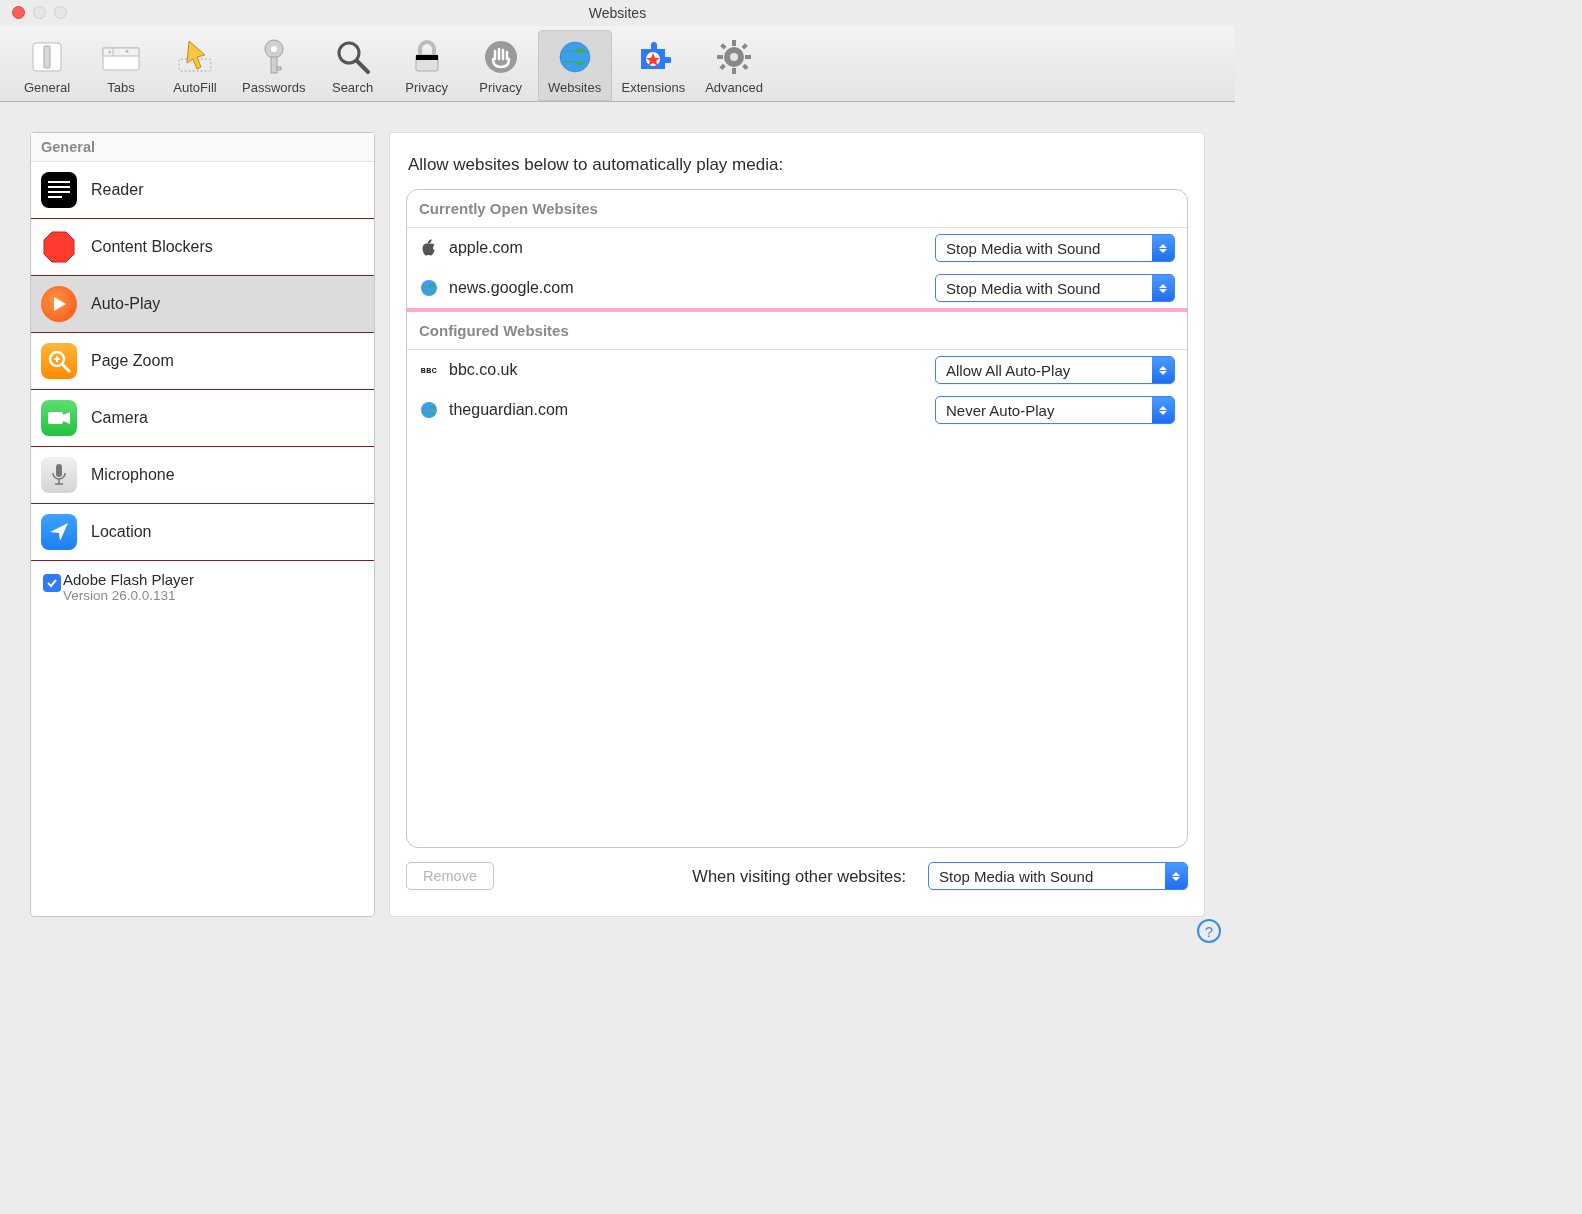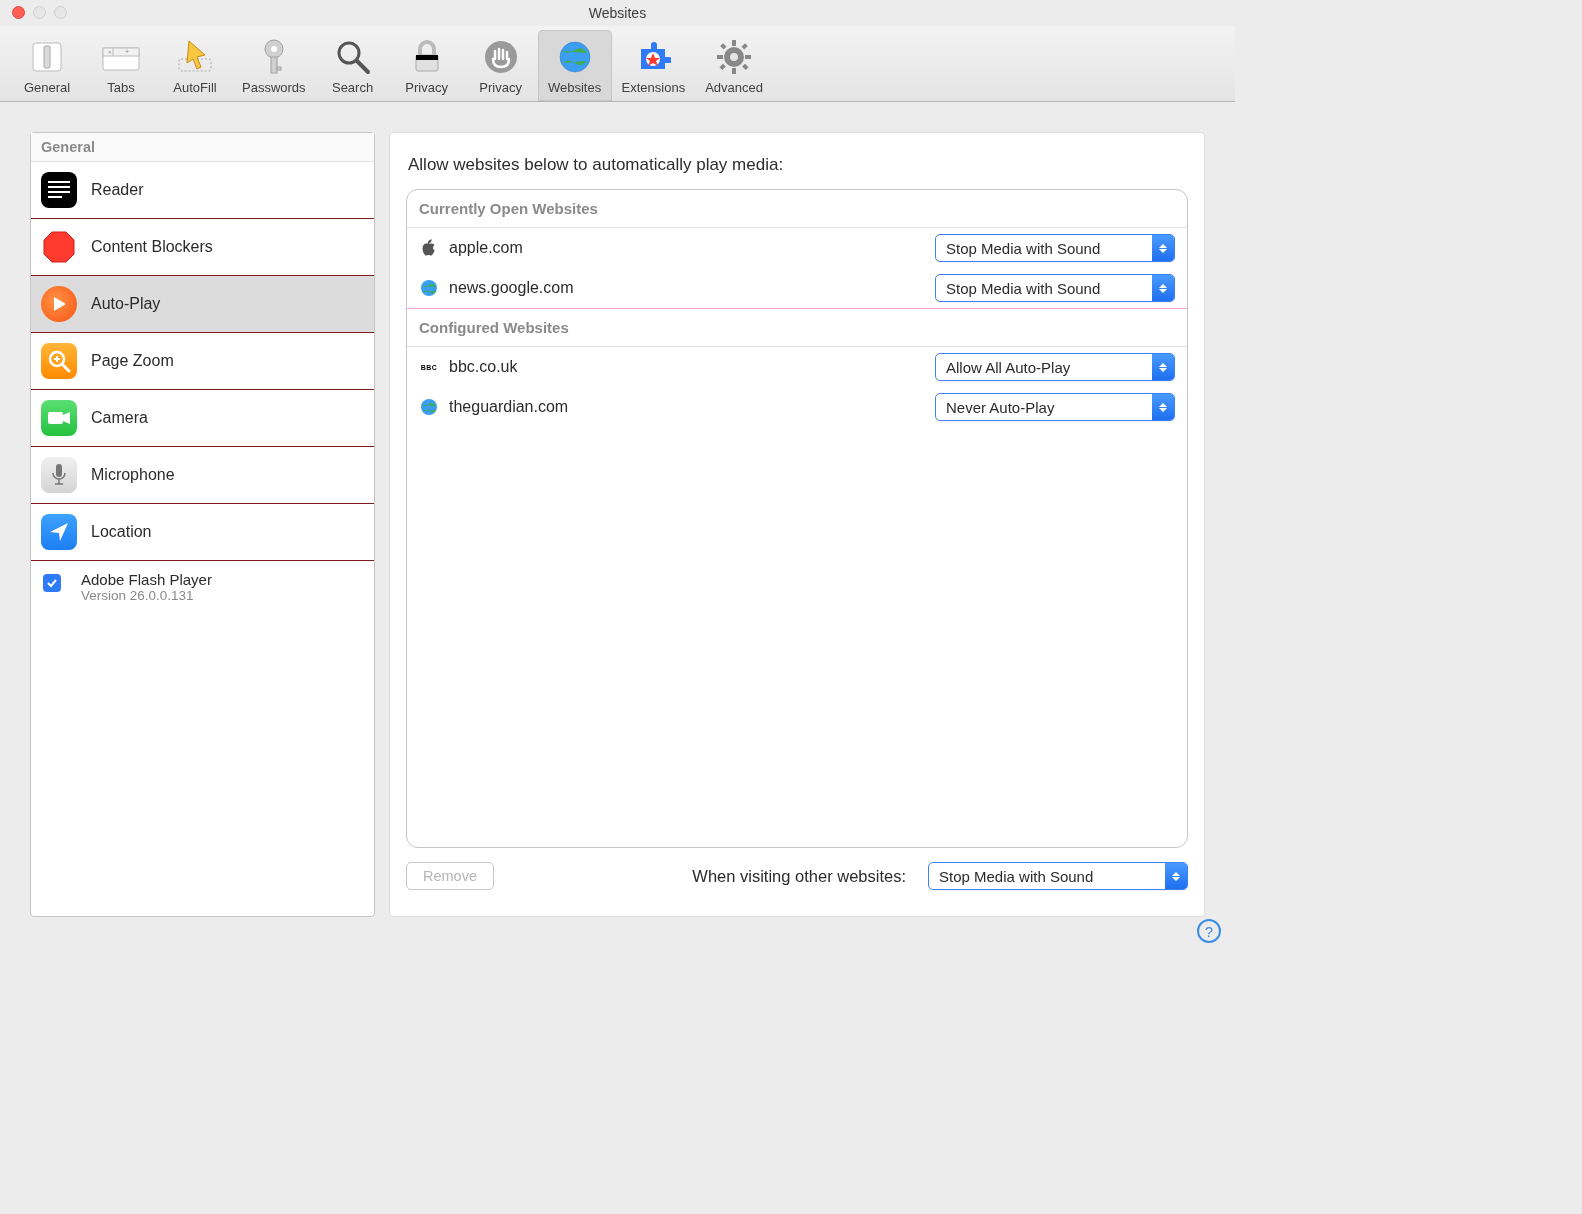--- a/index.html
+++ b/index.html
@@ -87,21 +87,21 @@
   color:#2b2b2b;
   border-bottom:1px solid #7f1d1d;
   position:relative;
 }
 .sidebar-item.selected { background:#dcdcdc; }
 .sidebar-item .sicon {
   width:36px; height:36px; border-radius:8px;
   display:flex; align-items:center; justify-content:center;
   flex-shrink:0;
 }
-.plugins { display:flex; align-items:flex-start; gap:20px; padding:10px 12px; }
+.plugins { display:flex; align-items:flex-start; gap:2px; padding:10px 12px; }
 .checkbox {
   width:18px; height:18px; border-radius:4px;
   background:#2f7af7;
   display:flex; align-items:center; justify-content:center;
   margin-top:3px;
 }
 .checkbox svg { fill:#fff; }
 .plugin-name { font-size:15px; color:#2b2b2b; }
 .plugin-version { font-size:13.5px; color:#8a8a8a; }
 
@@ -124,21 +124,21 @@
   flex-direction:column;
   overflow:hidden;
 }
 .panel-section-header {
   font-size:15px;
   font-weight:600;
   color:#8a8a8a;
   padding: 10px 12px;
   border-bottom:1px solid #e2e2e2;
 }
-.panel-section-header.mid { border-top:1px solid #f9a8d4; }
+.panel-section-header.mid { border-top:4px solid #f9a8d4; }
 .site-row {
   display:flex;
   align-items:center;
   padding: 6px 12px;
   gap:10px;
 }
 .favicon { width:20px; height:20px; display:flex; align-items:center; justify-content:center; flex-shrink:0; }
 .site-name { font-size:16px; color:#2b2b2b; flex:1; }
 .popup {
   display:flex;

